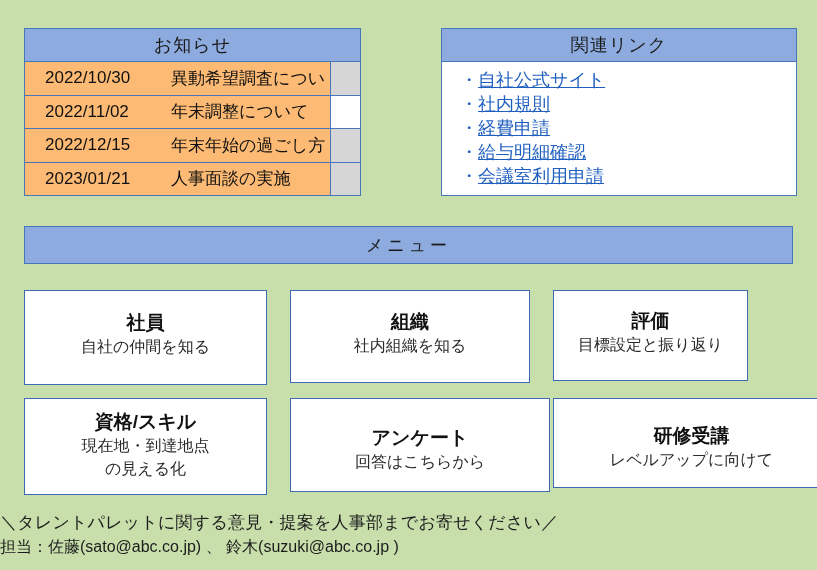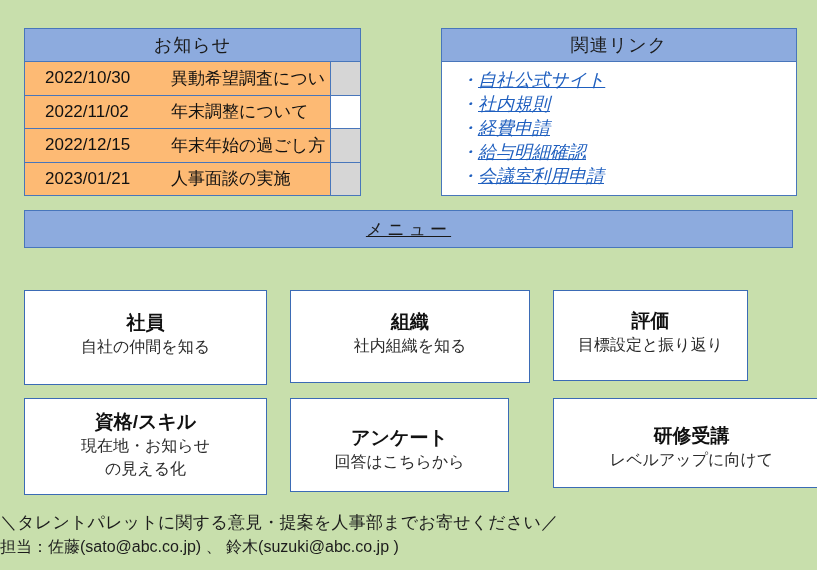--- a/index.html
+++ b/index.html
@@ -103,21 +103,20 @@
 
   
   #links-panel {
     left: 441px;
     top: 28px;
     width: 356px;
     height: 168px;
   }
   .links-body {
     padding: 6px 0 0 18px;
-    font-style: italic;
   }
   .link-item {
     display: block;
     font-size: 18px;
     line-height: 24px;
     color: #1f5fbf;
     text-decoration: none;
     white-space: nowrap;
   }
   .link-bullet {
@@ -126,33 +125,32 @@
   }
   .link-text {
     color: #1f5fbf;
     text-decoration: underline;
   }
 
   
   #menu-bar {
     position: absolute;
     left: 24px;
-    top: 210px;
+    top: 226px;
     width: 769px;
     height: 38px;
     box-sizing: border-box;
     background: #8dabde;
     border: 1px solid #4876bb;
     display: flex;
     align-items: center;
     justify-content: center;
     font-size: 17px;
     letter-spacing: 4px;
     color: #1a1a1a;
-    text-decoration: underline;
   }
 
   
   .card {
     position: absolute;
     box-sizing: border-box;
     background: #ffffff;
     border: 1px solid #3b6bb5;
     display: flex;
     flex-direction: column;
@@ -172,21 +170,21 @@
     line-height: 22px;
     margin-top: 1px;
   }
 
   
   #card-employee     { left: 24px;  top: 290px; width: 243px; height: 95px; }
   #card-organization { left: 290px; top: 290px; width: 240px; height: 93px; }
   #card-evaluation   { left: 553px; top: 290px; width: 195px; height: 91px; }
 
   #card-skills       { left: 24px;  top: 398px; width: 243px; height: 97px; }
-  #card-survey       { left: 290px; top: 398px; width: 219px; height: 94px; }
+  #card-survey       { left: 290px; top: 398px; width: 260px; height: 94px; }
   #card-training     { left: 553px; top: 398px; width: 277px; height: 90px; }
 
   
   #card-employee .stack,
   #card-organization .stack,
   #card-evaluation .stack { transform: translateY(-3px); }
   #card-survey .stack,
   #card-training .stack   { transform: translateY(4px); }
   #card-skills .stack     { transform: translateY(-2px); }
 
@@ -289,21 +287,21 @@
   <div class="card" id="card-evaluation">
     <div class="stack">
       <div class="card-title">評価</div>
       <div class="card-sub">目標設定と振り返り</div>
     </div>
   </div>
 
   <div class="card" id="card-skills">
     <div class="stack">
       <div class="card-title">資格/スキル</div>
-      <div class="card-sub">現在地・お知らせ</div>
+      <div class="card-sub">現在地・到達地点</div>
       <div class="card-sub">の見える化</div>
     </div>
   </div>
 
   <div class="card" id="card-survey">
     <div class="stack">
       <div class="card-title">アンケート</div>
       <div class="card-sub">回答はこちらから</div>
     </div>
   </div>

